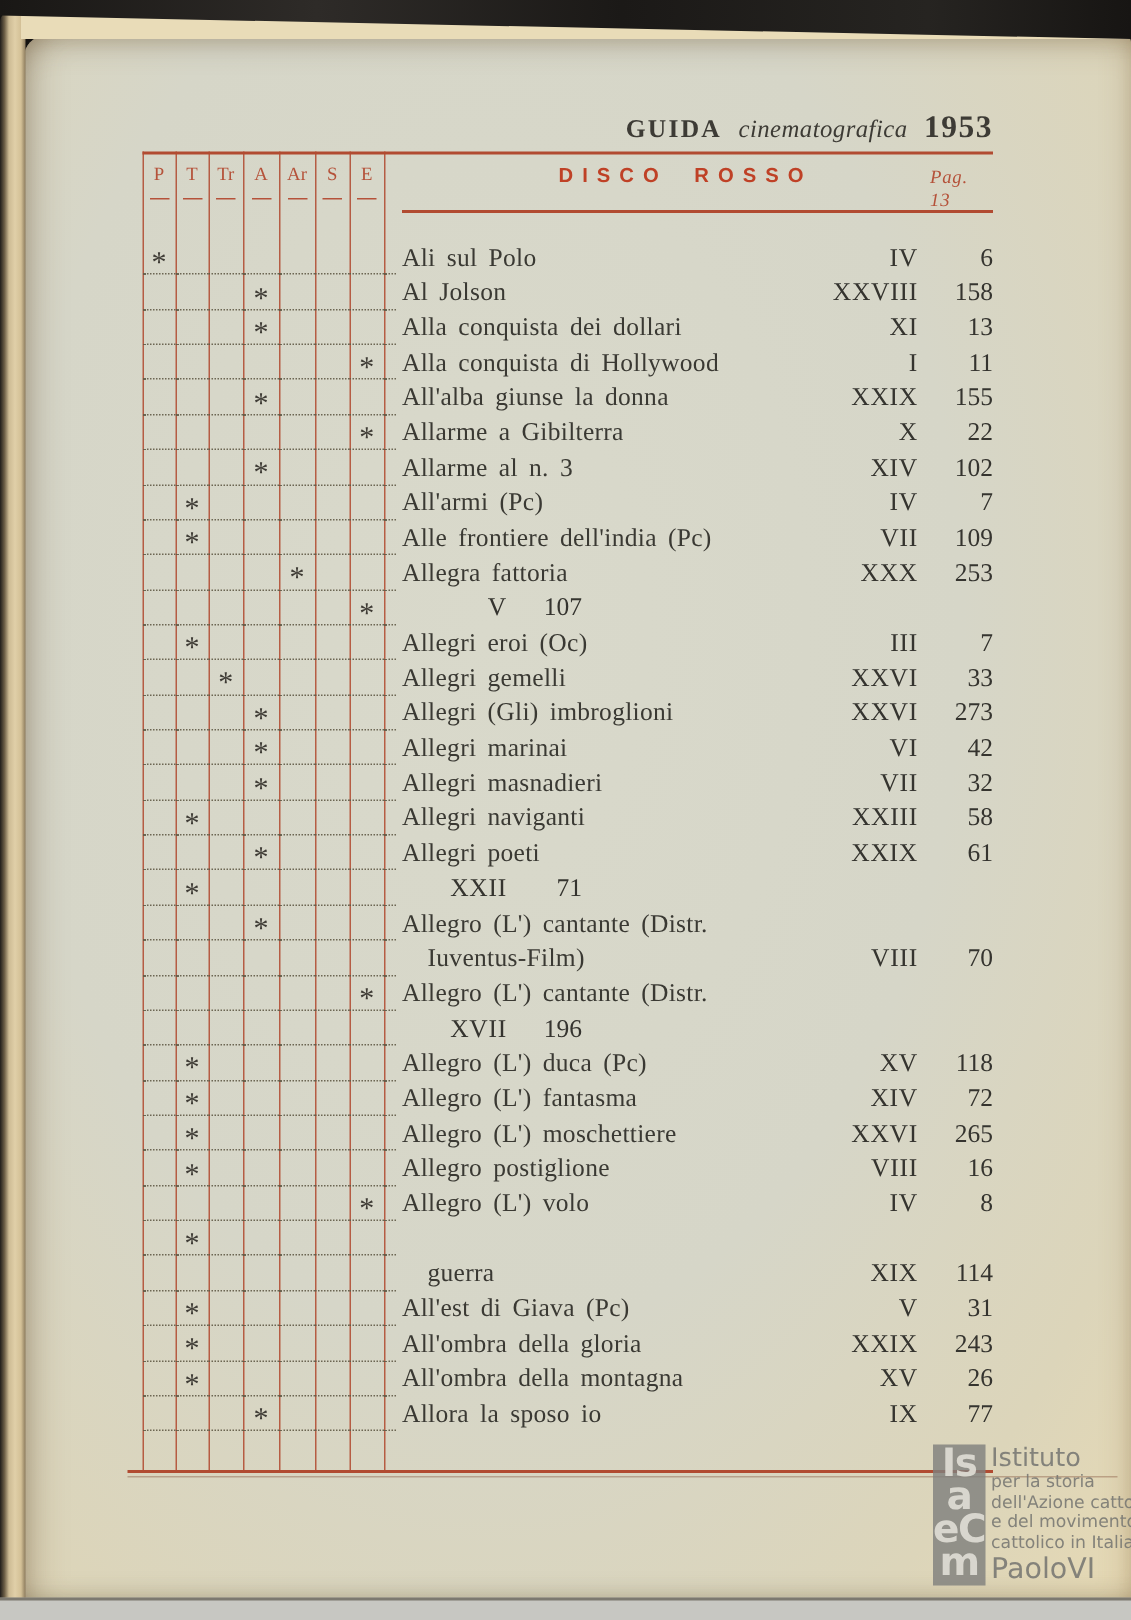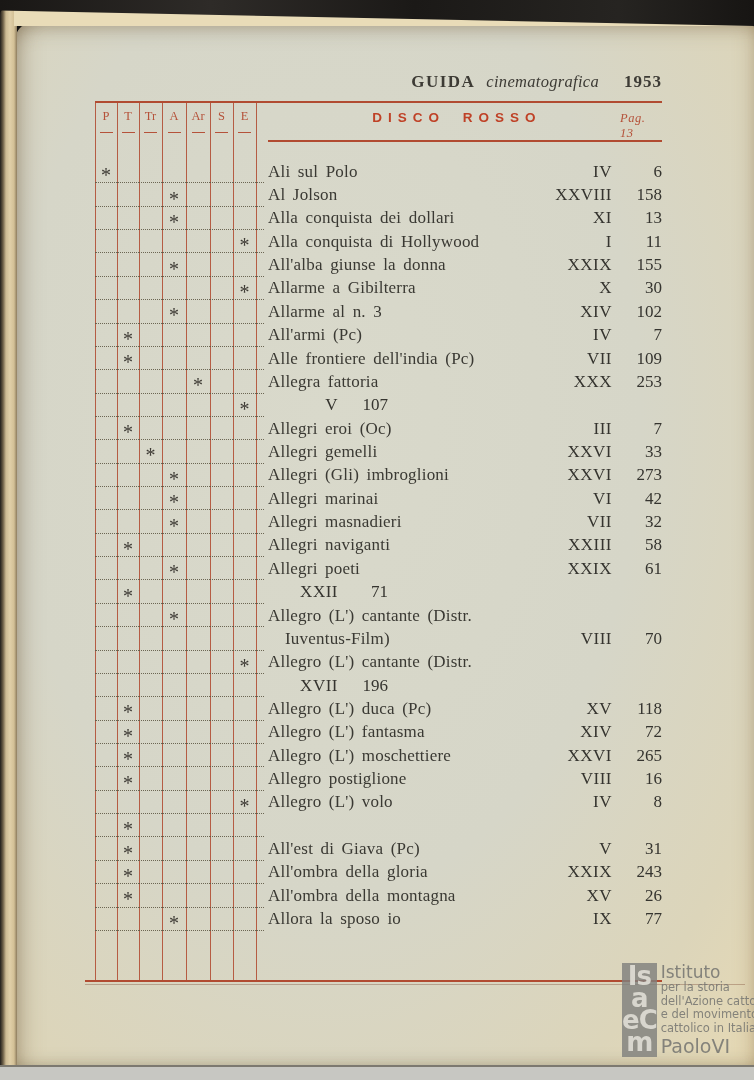--- a/index.html
+++ b/index.html
@@ -23,21 +23,21 @@
     box-shadow:inset 16px 0 26px -16px rgba(85,60,30,.5),
                inset -12px 0 22px -14px rgba(125,95,55,.4),
                inset 0 18px 22px -16px rgba(110,85,50,.4),
                inset 0 -14px 18px -14px rgba(110,100,70,.35);}
 
   
   .running-head{position:absolute;top:48px;left:0;width:646px;text-align:right;
     color:#3d3b35;white-space:nowrap;}
   .running-head .b1{font-weight:bold;font-size:17px;letter-spacing:1.5px;}
   .running-head .it{font-style:italic;font-size:16.5px;margin:0 7px;letter-spacing:.3px;}
-  .running-head .b2{font-weight:bold;font-size:17px;letter-spacing:1px;margin-left:14px;}
+  .running-head .b2{font-weight:bold;font-size:21px;letter-spacing:1px;}
 
   
   .rule{position:absolute;background:#b14b31;}
   .rule-top{left:79px;top:77px;width:567px;height:2px;}
   .rule-mid{left:252px;top:116px;width:394px;height:1.6px;}
   .rule-bottom{left:69px;top:956px;width:577px;height:2.4px;}
   .rule-bottom-shadow{left:69px;top:959.5px;width:660px;height:1.4px;background:rgba(125,75,55,.38);}
 
   .col-heads,.col-dashes{position:absolute;left:79px;display:flex;}
   .col-heads{top:83px;}
@@ -246,21 +246,21 @@
             <div class="cell" style="width: 24px;"></div>
             <div class="cell" style="width: 24px;"></div>
             <div class="cell" style="width: 23px;"></div>
             <div class="cell" style="width: 23px;">
               <span class="mark">*</span>
             </div>
             <div class="cell tail"></div>
           </div>
           <div class="title">Allarme a Gibilterra</div>
           <div class="vol">X</div>
-          <div class="pnum">30</div>
+          <div class="pnum">22</div>
         </div>
         <div class="row">
           <div class="cells">
             <div class="cell" style="width: 22px;"></div>
             <div class="cell" style="width: 22px;"></div>
             <div class="cell" style="width: 23px;"></div>
             <div class="cell" style="width: 24px;">
               <span class="mark">*</span>
             </div>
             <div class="cell" style="width: 24px;"></div>
@@ -630,20 +630,35 @@
             </div>
             <div class="cell" style="width: 23px;"></div>
             <div class="cell" style="width: 24px;"></div>
             <div class="cell" style="width: 24px;"></div>
             <div class="cell" style="width: 23px;"></div>
             <div class="cell" style="width: 23px;"></div>
             <div class="cell tail"></div>
           </div>
           <div class="vol"></div>
           <div class="pnum"></div>
+        </div>
+        <div class="row">
+          <div class="cells">
+            <div class="cell" style="width: 22px;"></div>
+            <div class="cell" style="width: 22px;"></div>
+            <div class="cell" style="width: 23px;"></div>
+            <div class="cell" style="width: 24px;"></div>
+            <div class="cell" style="width: 24px;"></div>
+            <div class="cell" style="width: 23px;"></div>
+            <div class="cell" style="width: 23px;"></div>
+            <div class="cell tail"></div>
+          </div>
+          <div class="title indent">guerra</div>
+          <div class="vol">XIX</div>
+          <div class="pnum">114</div>
         </div>
         <div class="row">
           <div class="cells">
             <div class="cell" style="width: 22px;"></div>
             <div class="cell" style="width: 22px;">
               <span class="mark">*</span>
             </div>
             <div class="cell" style="width: 23px;"></div>
             <div class="cell" style="width: 24px;"></div>
             <div class="cell" style="width: 24px;"></div>

